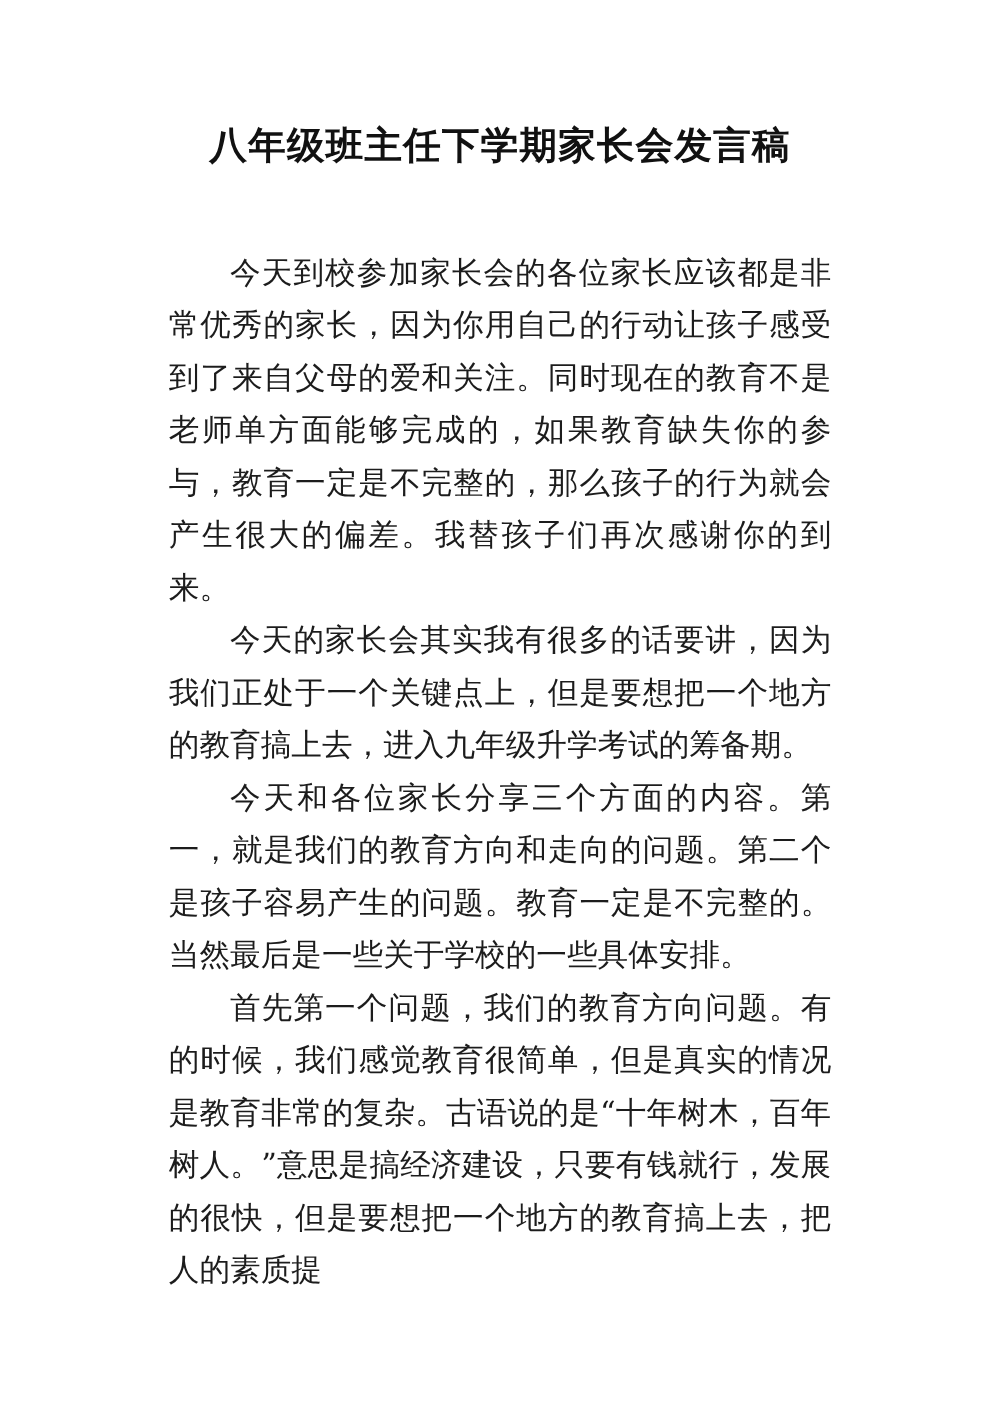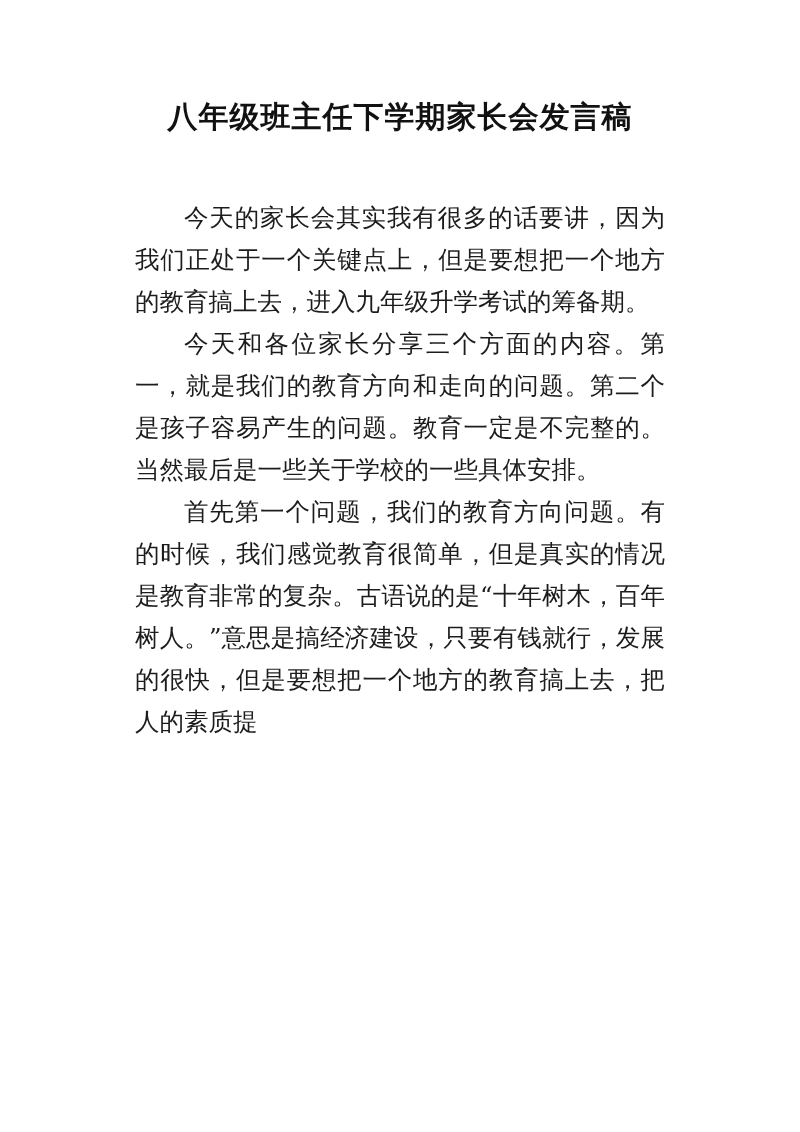--- a/index.html
+++ b/index.html
@@ -52,17 +52,18 @@
     text-indent: 49px;
     word-break: break-all;
   }
 </style>
 </head>
 <body>
 
 <div class="page">
   <div class="title">八年级班主任下学期家长会发言稿</div>
   <div class="body">
+    <p class="para">今天到校参加家长会的各位家长应该都是非常优秀的家长，因为你用自己的行动让孩子感受到了来自父母的爱和关注。同时现在的教育不是老师单方面能够完成的，如果教育缺失你的参与，教育一定是不完整的，那么孩子的行为就会产生很大的偏差。我替孩子们再次感谢你的到来。</p>
     <p class="para">今天的家长会其实我有很多的话要讲，因为我们正处于一个关键点上，但是要想把一个地方的教育搞上去，进入九年级升学考试的筹备期。</p>
     <p class="para">今天和各位家长分享三个方面的内容。第一，就是我们的教育方向和走向的问题。第二个是孩子容易产生的问题。教育一定是不完整的。当然最后是一些关于学校的一些具体安排。</p>
     <p class="para">首先第一个问题，我们的教育方向问题。有的时候，我们感觉教育很简单，但是真实的情况是教育非常的复杂。古语说的是“十年树木，百年树人。”意思是搞经济建设，只要有钱就行，发展的很快，但是要想把一个地方的教育搞上去，把人的素质提</p>
   </div>
 </div>
 
 </body></html>

